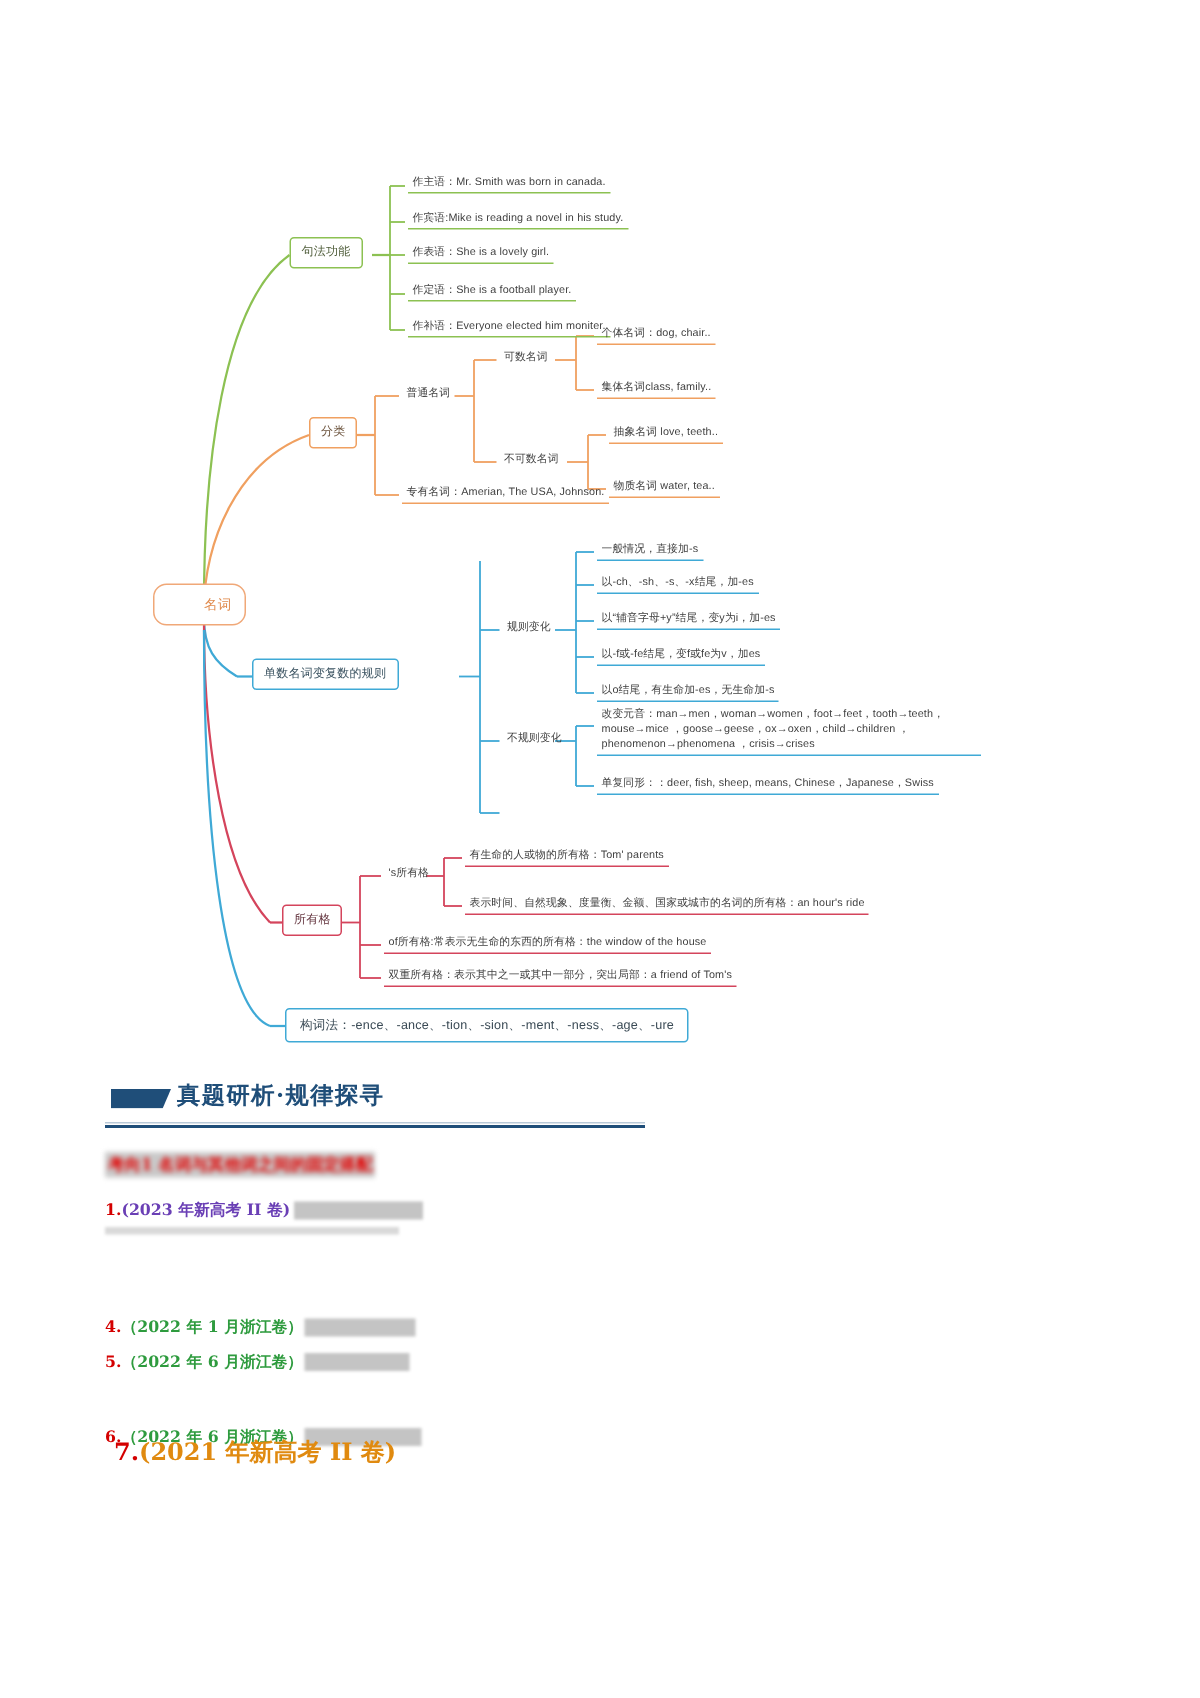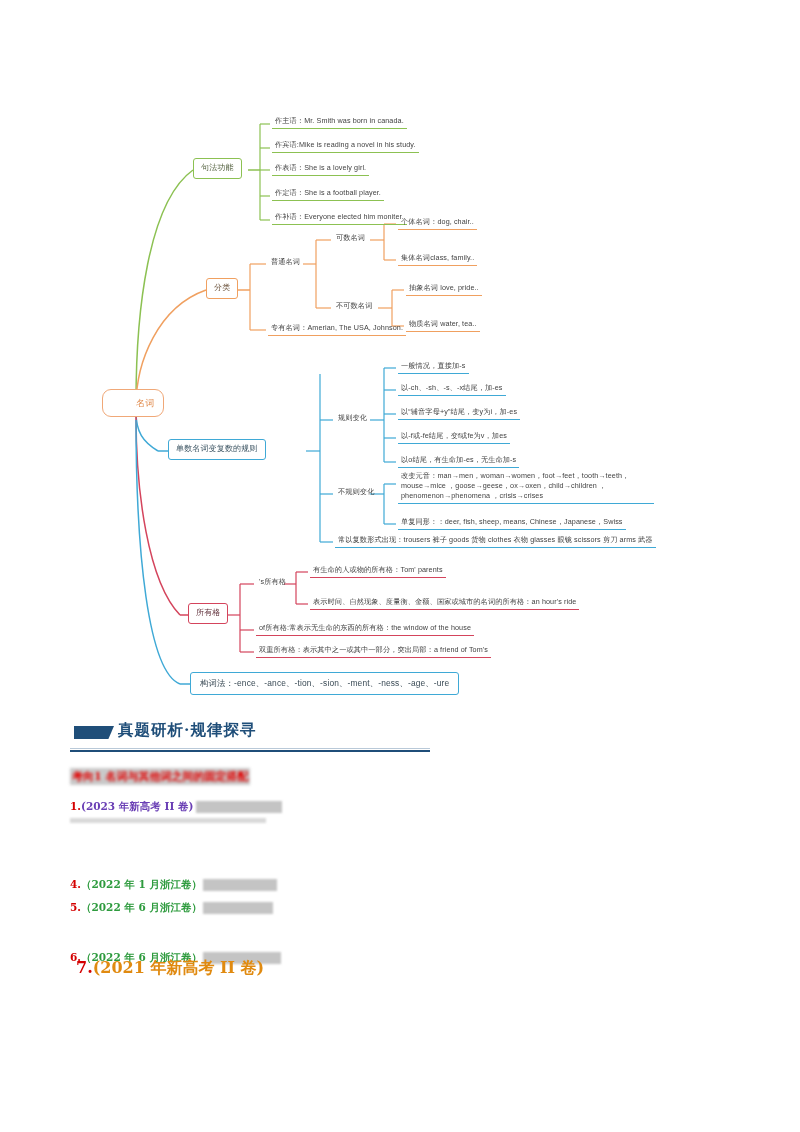--- a/index.html
+++ b/index.html
@@ -231,35 +231,34 @@
     <div class="leaf u-green" style="left:184px; top:51px;">作表语：She is a lovely girl.</div>
     <div class="leaf u-green" style="left:184px; top:76px;">作定语：She is a football player.</div>
     <div class="leaf u-green" style="left:184px; top:100px;">作补语：Everyone elected him moniter.</div>
 
     <div class="node nbox orange" style="left:118px; top:166px;text-align:center;">分类</div>
     <div class="leaf plain" style="left:180px; top:145px;">普通名词</div>
     <div class="leaf plain" style="left:245px; top:121px;">可数名词</div>
     <div class="leaf plain" style="left:245px; top:189px;">不可数名词</div>
     <div class="leaf u-orange" style="left:310px; top:105px;">个体名词：dog, chair..</div>
     <div class="leaf u-orange" style="left:310px; top:141px;">集体名词class, family..</div>
-    <div class="leaf u-orange" style="left:318px; top:171px;">抽象名词 love, pride..</div>
+    <div class="leaf u-orange" style="left:318px; top:171px;">抽象名词 love, teeth..</div>
     <div class="leaf u-orange" style="left:318px; top:207px;">物质名词 water, tea..</div>
     <div class="leaf u-orange" style="left:180px; top:211px;">专有名词：Amerian, The USA, Johnson.</div>
 
     <div class="node nbox blue" style="left:80px; top:327px;">单数名词变复数的规则</div>
     <div class="leaf plain" style="left:247px; top:301px;">规则变化</div>
     <div class="leaf plain" style="left:247px; top:375px;">不规则变化</div>
     <div class="leaf u-blue" style="left:310px; top:249px;">一般情况，直接加-s</div>
     <div class="leaf u-blue" style="left:310px; top:271px;">以-ch、-sh、-s、-x结尾，加-es</div>
     <div class="leaf u-blue" style="left:310px; top:295px;">以“辅音字母+y”结尾，变y为i，加-es</div>
     <div class="leaf u-blue" style="left:310px; top:319px;">以-f或-fe结尾，变f或fe为v，加es</div>
     <div class="leaf u-blue" style="left:310px; top:343px;">以o结尾，有生命加-es，无生命加-s</div>
     <div class="leaf u-blue" style="left:310px; top:359px; width:250px; white-space:normal;">改变元音：man→men，woman→women，foot→feet，tooth→teeth，mouse→mice ，goose→geese，ox→oxen，child→children ，phenomenon→phenomena ，crisis→crises</div>
     <div class="leaf u-blue" style="left:310px; top:405px;">单复同形：：deer, fish, sheep, means, Chinese，Japanese，Swiss</div>
-    <div class="leaf u-blue" style="left:247px; top:423px;">常以复数形式出现：trousers 裤子 goods 货物 clothes 衣物 glasses 眼镜 scissors 剪刀 arms 武器</div>
 
     <div class="node nbox red" style="left:100px; top:491px;">所有格</div>
     <div class="leaf plain" style="left:168px; top:465px;">'s所有格</div>
     <div class="leaf u-red" style="left:222px; top:453px;">有生命的人或物的所有格：Tom' parents</div>
     <div class="leaf u-red" style="left:222px; top:485px;text-align:center;">表示时间、自然现象、度量衡、金额、国家或城市的名词的所有格：an hour's ride</div>
     <div class="leaf u-red" style="left:168px; top:511px;">of所有格:常表示无生命的东西的所有格：the window of the house</div>
     <div class="leaf u-red" style="left:168px; top:533px;">双重所有格：表示其中之一或其中一部分，突出局部：a friend of Tom's</div>
 
     <div class="node nbox cyanline" style="left:102px; top:560px;">构词法：-ence、-ance、-tion、-sion、-ment、-ness、-age、-ure</div>
 

